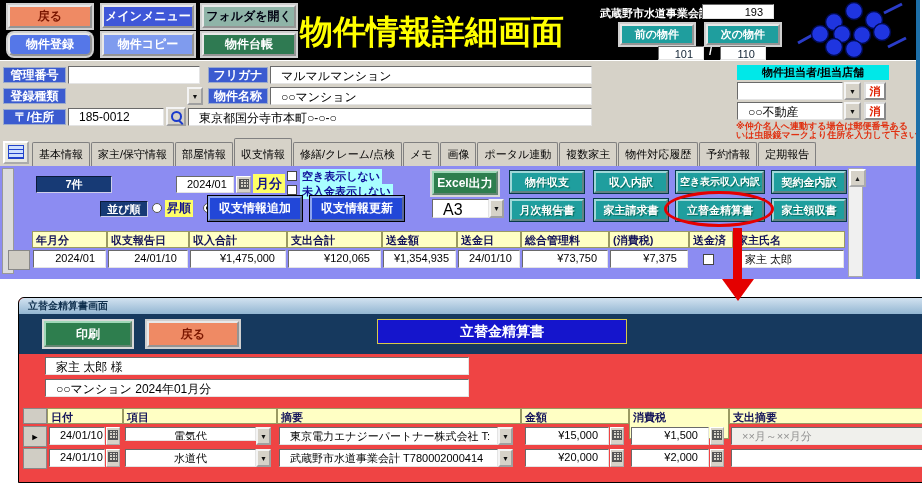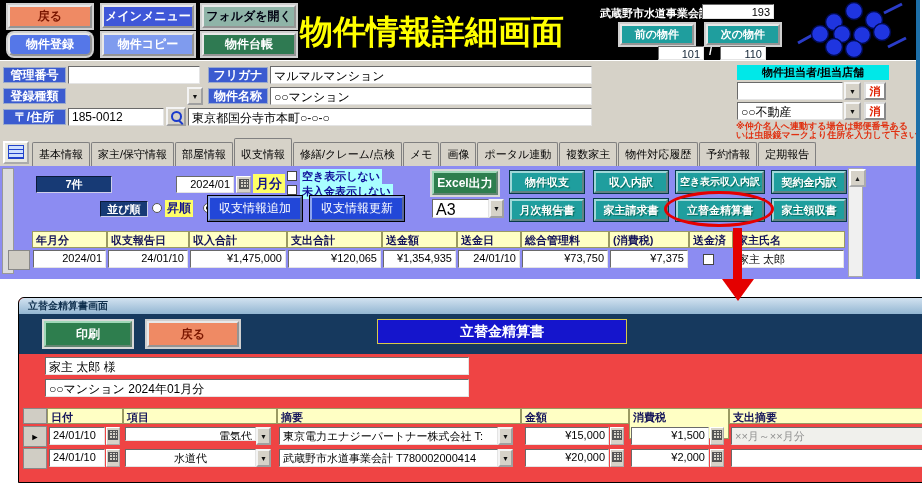--- a/index.html
+++ b/index.html
@@ -24,25 +24,25 @@
   .b-menu{background:#3f57d8;color:#fff;font-size:12px;}
   .b-folder{background:#8fb4a8;color:#001;font-size:12px;}
   .b-reg{background:#5577e8;color:#fff;font-size:12px;border-radius:6px;}
   .b-copy{background:#7f9bee;color:#fff;font-size:12px;}
   .b-ledger{background:#2f7a52;color:#fff;font-size:12px;}
   .b-nav{background:#1f9e9e;color:#fff;font-size:11px;}
   .tealbtn{background:#1f9e9e;color:#fff;font-size:11px;border:2px outset #9fd8d8;
            box-shadow:0 0 0 1px #073a4a;text-shadow:1px 1px 1px #065;display:flex;align-items:center;justify-content:center;
            font-weight:bold;white-space:nowrap;overflow:hidden;}
   .bluebtn{background:#2247d8;color:#fff;font-size:12px;border:2px outset #8ca4f0;
-           box-shadow:0 0 0 1px #000;display:flex;align-items:center;justify-content:center;font-weight:normal;white-space:nowrap;}
+           box-shadow:0 0 0 1px #000;display:flex;align-items:center;justify-content:center;font-weight:bold;white-space:nowrap;}
   .greenbtn{background:#2e7e4e;color:#fff;font-size:12px;border:2px outset #9fd8b8;
            box-shadow:0 0 0 2px #d8d8d8;display:flex;align-items:center;justify-content:center;font-weight:bold;}
   .fld{background:#fff;border:1px solid;border-color:#6a6a6a #e4e4e4 #e4e4e4 #6a6a6a;
-       font-size:12px;color:#000;padding:1px 3px;white-space:nowrap;overflow:hidden;}
+       font-size:12px;color:#000;padding:1px 10px;white-space:nowrap;overflow:hidden;}
   .r{text-align:right;}
   .lb{background:#3b5bd0;color:#fff;font-size:12px;font-weight:bold;border:1px solid #9aaacc;
       display:flex;align-items:center;justify-content:center;white-space:nowrap;}
   .navybox{background:#173a75;color:#fff;border:1px solid;border-color:#0a1a3a #cfcfe8 #cfcfe8 #0a1a3a;
       display:flex;align-items:center;justify-content:center;font-size:11px;font-weight:bold;}
   .ylab{background:#ffff66;color:#15158c;font-weight:bold;display:flex;align-items:center;justify-content:center;}
   .cyanlab{background:#a8ffff;color:#10109a;font-weight:bold;font-size:11px;padding:0 2px;white-space:nowrap;}
   .dd{background:#d6d2c8;border:2px outset #f4f4f4;font-size:7px;color:#111;
       display:flex;align-items:center;justify-content:center;padding:0;cursor:pointer;}
   .icobtn{background:#d6d2c8;border:1px outset #fff;cursor:pointer;}
@@ -249,21 +249,21 @@
     <div class="a thead" style="left:28px;top:110px;width:76px;height:16px">日付</div>
     <div class="a thead" style="left:104px;top:110px;width:154px;height:16px">項目</div>
     <div class="a thead" style="left:258px;top:110px;width:244px;height:16px">摘要</div>
     <div class="a thead" style="left:502px;top:110px;width:108px;height:16px">金額</div>
     <div class="a thead" style="left:610px;top:110px;width:100px;height:31px">消費税</div>
     <div class="a thead" style="left:710px;top:110px;width:195px;height:16px">支出摘要</div>
 
     <div class="a selcell" style="left:4px;top:128px;width:24px;height:21px">►</div>
     <div class="a fld cell" style="left:30px;top:129px;width:56px;height:18px">24/01/10</div>
     <div class="a icobtn" style="left:87px;top:129px;width:14px;height:18px"></div>
-    <div class="a fld cell" style="left:106px;top:129px;width:131px;height:14px;text-align:right">電気代</div>
+    <div class="a fld cell" style="left:106px;top:129px;width:131px;height:14px;text-align:center">電気代</div>
     <div class="a dd" style="left:237px;top:129px;width:15px;height:18px">▼</div>
     <div class="a fld cell" style="left:260px;top:129px;width:219px;height:18px">東京電力エナジーパートナー株式会社 T:</div>
     <div class="a dd" style="left:479px;top:129px;width:15px;height:18px">▼</div>
     <div class="a fld r cell" style="left:506px;top:129px;width:84px;height:18px">¥15,000</div>
     <div class="a icobtn" style="left:591px;top:129px;width:14px;height:18px"></div>
     <div class="a fld r cell" style="left:612px;top:129px;width:78px;height:18px">¥1,500</div>
     <div class="a icobtn" style="left:691px;top:129px;width:14px;height:18px"></div>
     <div class="a fld cell" style="left:712px;top:129px;width:193px;height:18px;background:#f0f0ec;color:#909090">××月～××月分</div>
 
     <div class="a selcell" style="left:4px;top:150px;width:24px;height:21px"></div>

